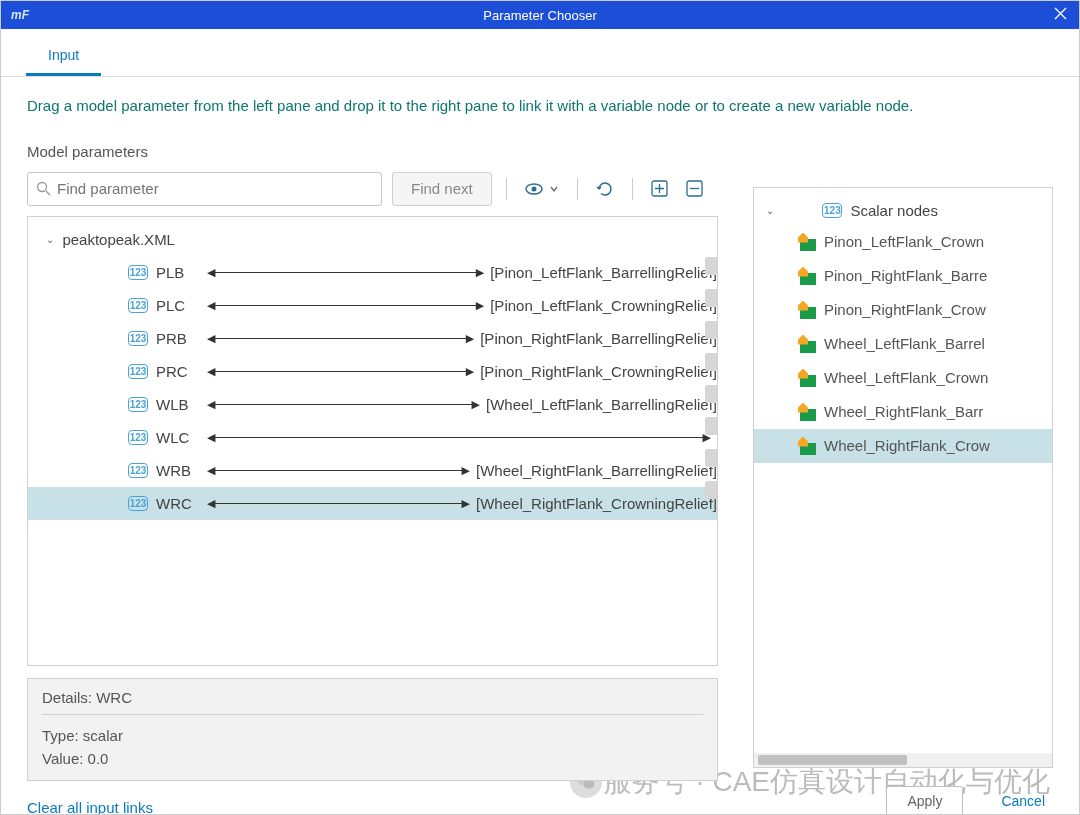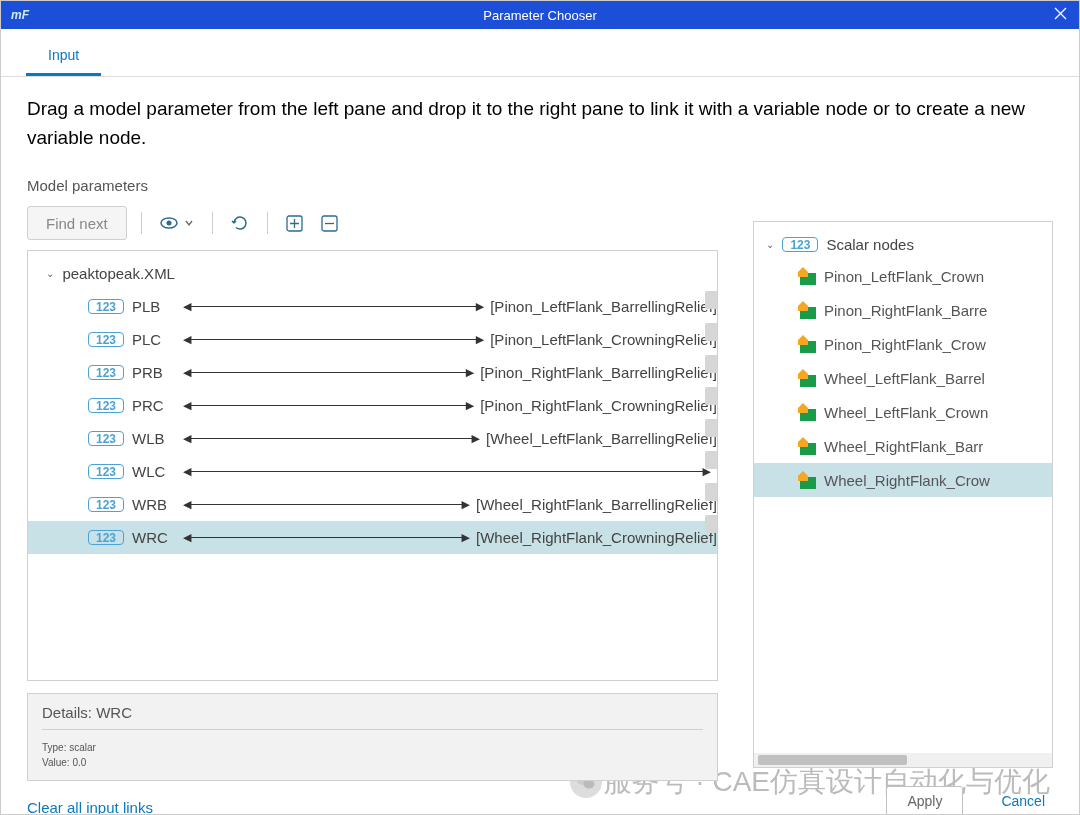--- a/index.html
+++ b/index.html
@@ -7,21 +7,21 @@
 
 .titlebar { background: #1d4ed8; height: 28px; display: flex; align-items: center; color: #fff; font-size: 13px; position: relative; }
 .titlebar .logo { font-style: italic; font-weight: bold; margin-left: 10px; font-size: 12px; color: #d0e8f5; }
 .titlebar .title { position: absolute; left: 50%; transform: translateX(-50%); }
 .titlebar .close { margin-left: auto; margin-right: 12px; cursor: pointer; }
 
 .tabs-row { border-bottom: 1px solid #ddd; padding-left: 25px; padding-top: 8px; }
 .tab { display: inline-block; padding: 10px 22px; color: #0a7abf; font-size: 14px; border-bottom: 3px solid #0a7abf; cursor: pointer; }
 
 .content { padding: 18px 26px 0 26px; display: flex; flex-direction: column; height: calc(100% - 70px); }
-.instruction { color: #000000; font-size: 19px; line-height: 1.5; margin-bottom: 25px; }
+.instruction { color: #0f766e; font-size: 15px; line-height: 1.5; margin-bottom: 25px; }
 
 .columns { display: flex; gap: 35px; flex: 1; min-height: 0; }
 .left-col { flex: 1; min-width: 0; display: flex; flex-direction: column; }
 .right-col { width: 300px; display: flex; flex-direction: column; }
 
 .col-heading { font-size: 15px; color: #555; margin-bottom: 12px; }
 
 .toolbar { display: flex; align-items: center; gap: 10px; margin-bottom: 10px; }
 .search-box { flex: 0 0 355px; border: 1px solid #c5c5c5; border-radius: 3px; height: 34px; display: flex; align-items: center; padding: 0 8px; }
 .search-box svg { flex-shrink: 0; }
@@ -29,33 +29,33 @@
 .btn-findnext { border: 1px solid #d0d0d0; background: #f5f5f5; color: #888; border-radius: 3px; height: 34px; padding: 0 18px; font-size: 15px; cursor: pointer; }
 .sep { width: 1px; height: 22px; background: #ccc; margin: 0 4px; }
 .icon-btn { cursor: pointer; padding: 4px; display: flex; align-items: center; }
 
 .tree-box { border: 1px solid #d0d0d0; flex: 1; overflow: hidden; position: relative; background: #fff; }
 .tree-inner { padding: 6px 0; }
 .tree-row { display: flex; align-items: center; height: 33px; font-size: 15px; color: #444; padding-left: 18px; cursor: pointer; position: relative; }
 .tree-row.selected { background: #c7e1e6; }
 .param-row { padding-left: 60px; }
 .chev { margin-right: 8px; color: #666; font-size: 10px; display: inline-block; transform: rotate(0deg); }
-.badge123 { display: inline-flex; align-items: center; justify-content: center; width: 36px; height: 15px; border: 1.5px solid #4aa3d4; border-radius: 4px; color: #4aa3d4; font-size: 12px; font-weight: bold; margin-right: 8px; }
+.badge123 { display: inline-flex; align-items: center; justify-content: center; width: 20px; height: 15px; border: 1.5px solid #4aa3d4; border-radius: 4px; color: #4aa3d4; font-size: 10px; font-weight: bold; margin-right: 8px; margin-left: 40px; }
 .param-name { display: inline-block; width: 45px; }
 .link-line { flex: 1; display: flex; align-items: center; margin: 0 6px; }
 .link-line .arrow-l, .link-line .arrow-r { font-size: 11px; color: #333; }
 .link-line .bar { flex: 1; height: 1px; background: #333; }
 .link-target { color: #444; font-size: 15px; }
 
 .handles { position: absolute; right: -18px; top: 40px; display: flex; flex-direction: column; gap: 14px; }
 .handle { width: 30px; height: 18px; background: #d6d6d6; border-radius: 2px; }
 
 .details-box { border: 1px solid #d0d0d0; background: #f2f2f2; margin-top: 12px; padding: 10px 14px; }
 .details-title { font-size: 15px; color: #555; border-bottom: 1px solid #d0d0d0; padding-bottom: 8px; margin-bottom: 10px; }
-.details-line { font-size: 10px; color: #555; line-height: 1.5; }
+.details-line { font-size: 15px; color: #555; line-height: 1.5; }
 
 .right-tree { border: 1px solid #d0d0d0; flex: 1; overflow: hidden; background: #fff; position: relative; }
 .right-tree-inner { padding: 8px 0; }
 .rt-root { display: flex; align-items: center; padding: 6px 0 6px 12px; font-size: 15px; color: #444; cursor: pointer; }
 .rt-item { display: flex; align-items: center; padding: 8px 0 8px 44px; font-size: 15px; color: #555; cursor: pointer; white-space: nowrap; overflow: hidden; }
 .rt-item.selected { background: #c7e1e6; }
 .node-icon { width: 18px; height: 18px; margin-right: 8px; position: relative; flex-shrink: 0; }
 .node-icon .g1 { position: absolute; width: 16px; height: 12px; background: #1a9b4a; bottom: 0; right: 0; }
 .node-icon .g2 { position: absolute; width: 10px; height: 10px; background: #f5a623; top: 0; left: 0; clip-path: polygon(0 50%, 50% 0, 100% 50%, 100% 100%, 0 100%); }
 .hscroll { position: absolute; bottom: 0; left: 0; right: 0; height: 14px; background: #f0f0f0; }
@@ -89,20 +89,27 @@
 </div>
 
 <div class="content">
   <div class="instruction">Drag a model parameter from the left pane and drop it to the right pane to link it with a variable node or to create a new variable node.</div>
 
   <div class="columns">
     <div class="left-col">
       <div class="col-heading">Model parameters</div>
 
       <div class="toolbar">
+        <div class="search-box">
+          <svg width="15" height="15" viewBox="0 0 15 15">
+              <circle cx="6" cy="6" r="4.5" stroke="#999" stroke-width="1.3" fill="none"></circle>
+              <path d="M10 10 L14 14" stroke="#999" stroke-width="1.3"></path>
+            </svg>
+          <input type="text" placeholder="Find parameter" style="">
+        </div>
         <button class="btn-findnext">Find next</button>
         <div class="sep"></div>
         <div class="icon-btn">
           <svg width="22" height="14" viewBox="0 0 22 14">
               <ellipse cx="9" cy="7" rx="8" ry="5" stroke="#2b6c8f" stroke-width="1.5" fill="none"></ellipse>
               <circle cx="9" cy="7" r="2.5" fill="#2b6c8f"></circle>
             </svg>
           <svg width="10" height="10" viewBox="0 0 10 10" style="margin-left:2px">
               <path d="M2 3 L5 7 L8 3" stroke="#666" stroke-width="1.3" fill="none"></path>
             </svg>

